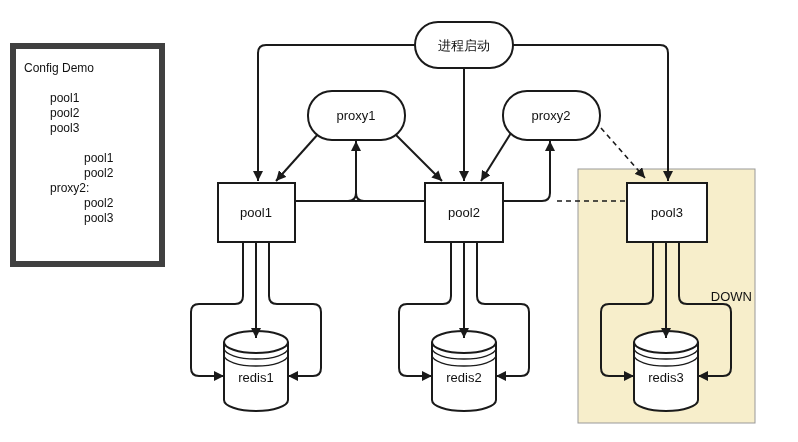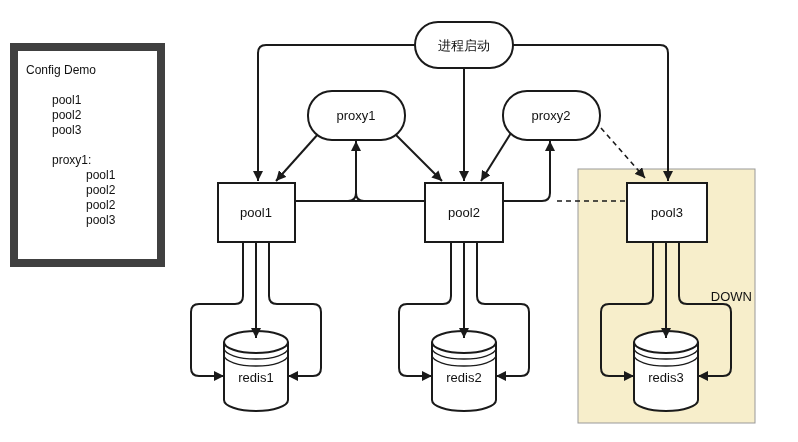--- a/index.html
+++ b/index.html
@@ -2,21 +2,21 @@
 <html><head>
 <meta charset="utf-8">
 <style>
   html,body{margin:0;padding:0;}
   body{
     width:798px;height:442px;background:#ffffff;position:relative;overflow:hidden;
     font-family:"Liberation Sans",sans-serif;color:#111;
   }
   .config-box{
     position:absolute;left:10px;top:43px;width:155px;height:224px;
-    border:8px solid #404040;box-sizing:border-box;background:#fff;
+    border:6px solid #404040;box-sizing:border-box;background:#fff;
     padding:12px 4px 0 8px;font-size:12px;line-height:15px;
   }
   .cfg-line{min-height:15px;white-space:pre;}
   .ind1{padding-left:26px;}
   .ind2{padding-left:60px;}
   svg.diagram{position:absolute;left:0;top:0;}
   .edge{fill:none;stroke:#1a1a1a;stroke-width:2;}
   .edge-thin{fill:none;stroke:#1a1a1a;stroke-width:1.6;}
   .dashed{stroke-dasharray:5 4;}
   .shape{fill:#ffffff;stroke:#1a1a1a;stroke-width:2;}
@@ -27,23 +27,23 @@
 </head>
 <body>
 
 <div class="config-box">
   <div class="cfg-line ind0">Config Demo</div>
   <div class="cfg-line ind0"></div>
   <div class="cfg-line ind1">pool1</div>
   <div class="cfg-line ind1">pool2</div>
   <div class="cfg-line ind1">pool3</div>
   <div class="cfg-line ind0"></div>
-  <div class="cfg-line ind1">proxy1:</div>
   <div class="cfg-line ind2">pool1</div>
   <div class="cfg-line ind2">pool2</div>
+  <div class="cfg-line ind1">proxy2:</div>
   <div class="cfg-line ind2">pool2</div>
   <div class="cfg-line ind2">pool3</div>
 </div>
 
 <svg class="diagram" width="798" height="442" viewBox="0 0 798 442">
   <defs>
     <marker id="arr" viewBox="0 0 10 10" refX="10" refY="5" markerWidth="10" markerHeight="10" orient="auto" markerUnits="userSpaceOnUse">
       <path d="M0 0 L10 5 L0 10 Z" fill="#1a1a1a"></path>
     </marker>
   </defs>

